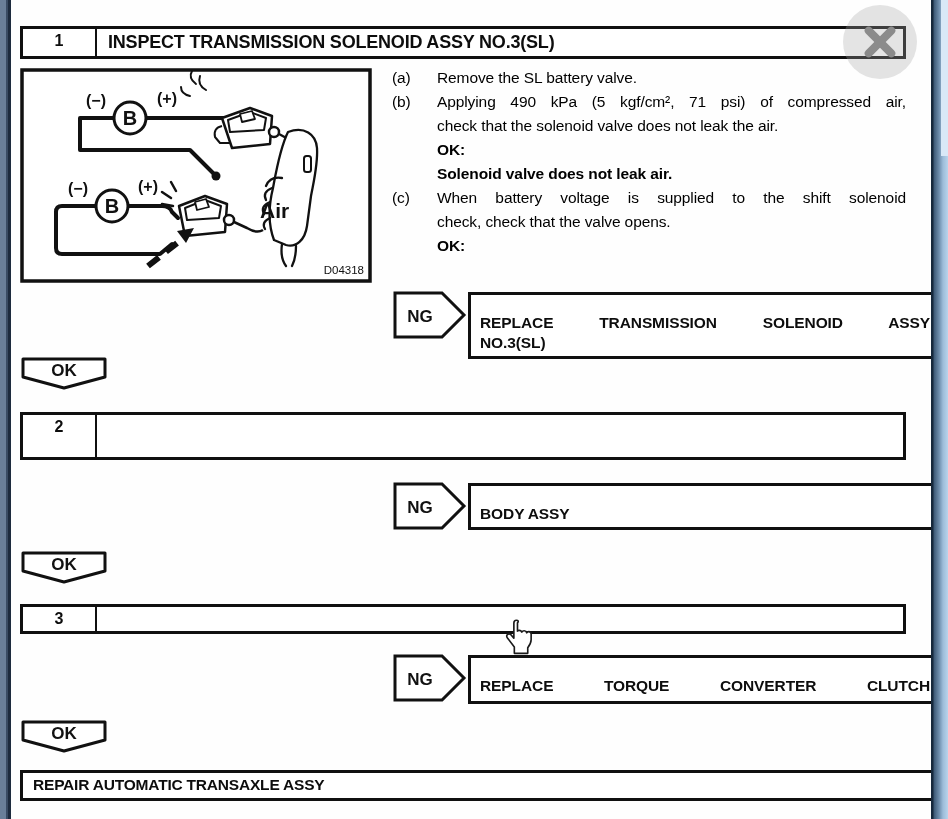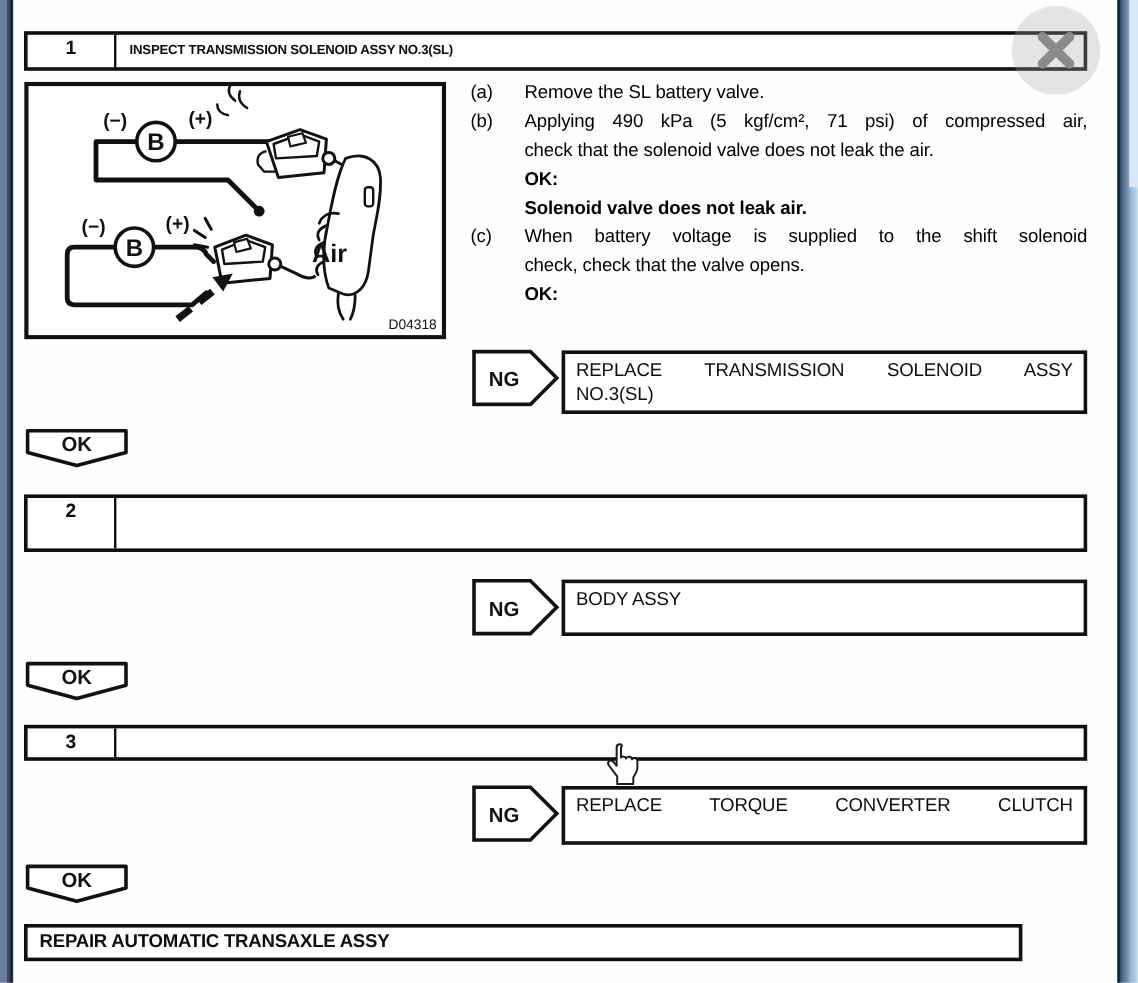--- a/index.html
+++ b/index.html
@@ -26,21 +26,21 @@
   
   .step-box {
     position:absolute; left:20px; width:886px; box-sizing:border-box;
     border:3px solid #101010; background:#fff; display:flex; align-items:stretch;
   }
   .step-num {
     width:72px; flex:0 0 72px; border-right:2.5px solid #101010;
     font-weight:700; font-size:16px; text-align:center; padding-top:3px;
   }
   .step-title {
-    flex:1; padding:3px 8px 3px 11px; font-weight:700; font-size:11px;
+    flex:1; padding:3px 8px 3px 11px; font-weight:700; font-size:18px;
     letter-spacing:-0.2px; line-height:21px;
   }
 
   
   .close-btn {
     position:absolute; left:843px; top:5px; width:74px; height:74px;
     border-radius:50%; background:rgba(165,165,165,0.30); z-index:20; cursor:pointer;
   }
   .close-x { position:absolute; left:0; top:0; width:100%; height:100%; }
   .close-x::before, .close-x::after {
@@ -56,30 +56,30 @@
   
   .instr { position:absolute; left:392px; top:66px; width:514px; font-size:15.5px; line-height:24px; color:#000; letter-spacing:-0.1px; }
   .instr .row { position:relative; padding-left:45px; }
   .instr .lbl { position:absolute; left:0; top:0; }
   .bold { font-weight:700; }
   .jline { text-align:justify; text-align-last:justify; }
 
   
   .ng-flag { position:absolute; left:393px; width:74px; height:48px; }
   .ng-box {
-    position:absolute; left:468px; width:438px; box-sizing:border-box;
-    border:3px solid #101010; background:#fff; padding:4px 9px 3px 9px;
-    font-weight:400; font-size:15.5px; line-height:20px; letter-spacing:-0.1px;
+    position:absolute; left:468px; width:474px; box-sizing:border-box;
+    border:3px solid #101010; background:#fff; padding:18px 9px 3px 9px;
+    font-weight:700; font-size:15.5px; line-height:20px; letter-spacing:-0.1px;
   }
   
   .ok-badge { position:absolute; left:20px; width:88px; height:36px; }
 
   
   .final-box {
-    position:absolute; left:20px; top:770px; width:832px; box-sizing:border-box;
+    position:absolute; left:20px; top:770px; width:918px; box-sizing:border-box;
     border:3px solid #101010; background:#fff; padding:3px 10px 4px 10px;
     font-weight:700; font-size:15.5px; letter-spacing:-0.2px;
   }
 
   .cursor { position:absolute; left:505px; top:618px; z-index:30; }
   svg text { font-family:"Liberation Sans", sans-serif; }
 </style>
 </head>
 <body>
 

